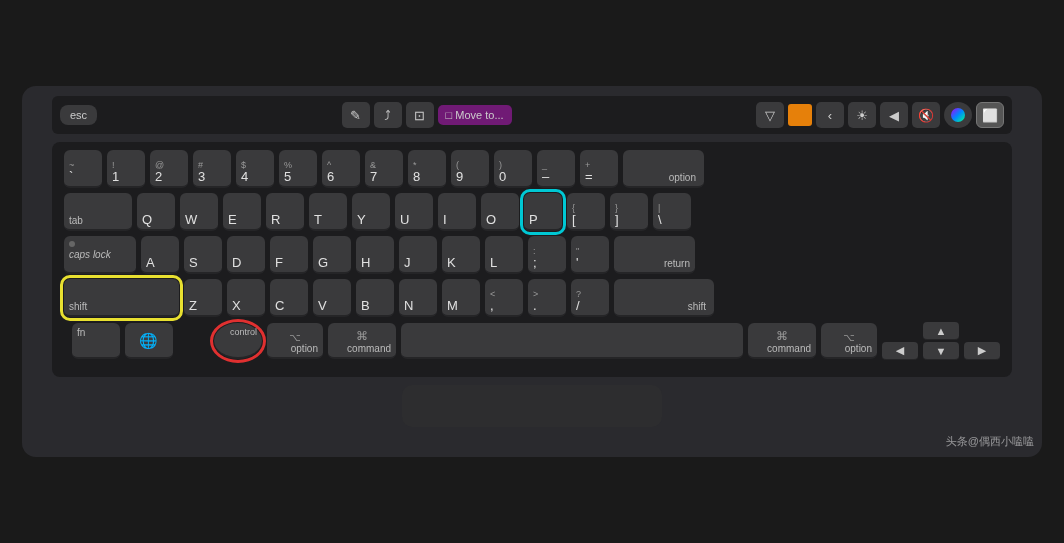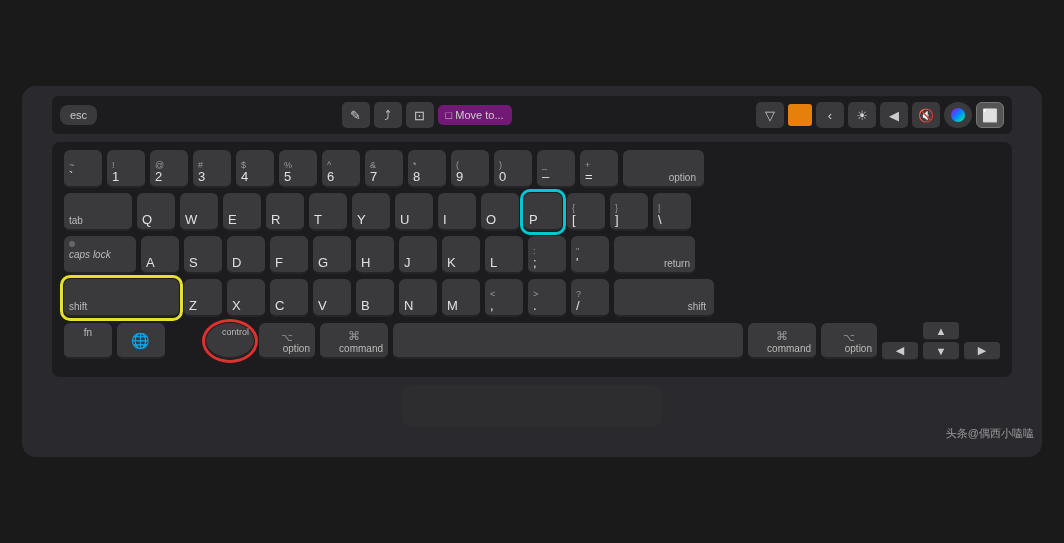--- a/index.html
+++ b/index.html
@@ -184,21 +184,21 @@
     }
 
     .key-arrow-half {
       width: 36px;
       height: 18px;
       min-height: 18px;
     }
 
     .watermark {
       position: absolute;
-      bottom: 16px;
+      bottom: 8px;
       right: 8px;
       color: rgba(255,255,255,0.5);
       font-size: 11px;
     }
 
     .touchpad {
       background: #2d2d2f;
       border-radius: 10px;
       width: 260px;
       height: 42px;
@@ -422,21 +422,21 @@
           <span class="top-label">?</span>
           <span class="main-label">/</span>
         </div>
       <div class="key w-shift-r" style="align-items:flex-end;justify-content:flex-end;padding-right:8px;">
           <span class="key-small-text">shift</span>
         </div>
     </div>
 
     <div class="key-row" style="align-items:center;">
 
-      <div class="key w-fn-ctrl" style="height:36px;min-height:36px;align-items:center;justify-content:flex-start;">
+      <div class="key w-fn-ctrl" style="height:36px;min-height:36px;align-items:flex-start;justify-content:flex-start;margin-left:8px;">
         <span class="key-small-text">fn</span>
       </div>
 
       <div class="key w-globe" style="height:36px;min-height:36px;align-items:center;justify-content:center;">
         <span style="font-size:15px;">🌐</span>
       </div>
 
       <div class="key w-fn-ctrl key-control-highlight" style="height:36px;min-height:36px;align-items:flex-end;justify-content:flex-start;border-radius:50%;">
         <span class="key-small-text" style="font-size:9px;">control</span>
       </div>

